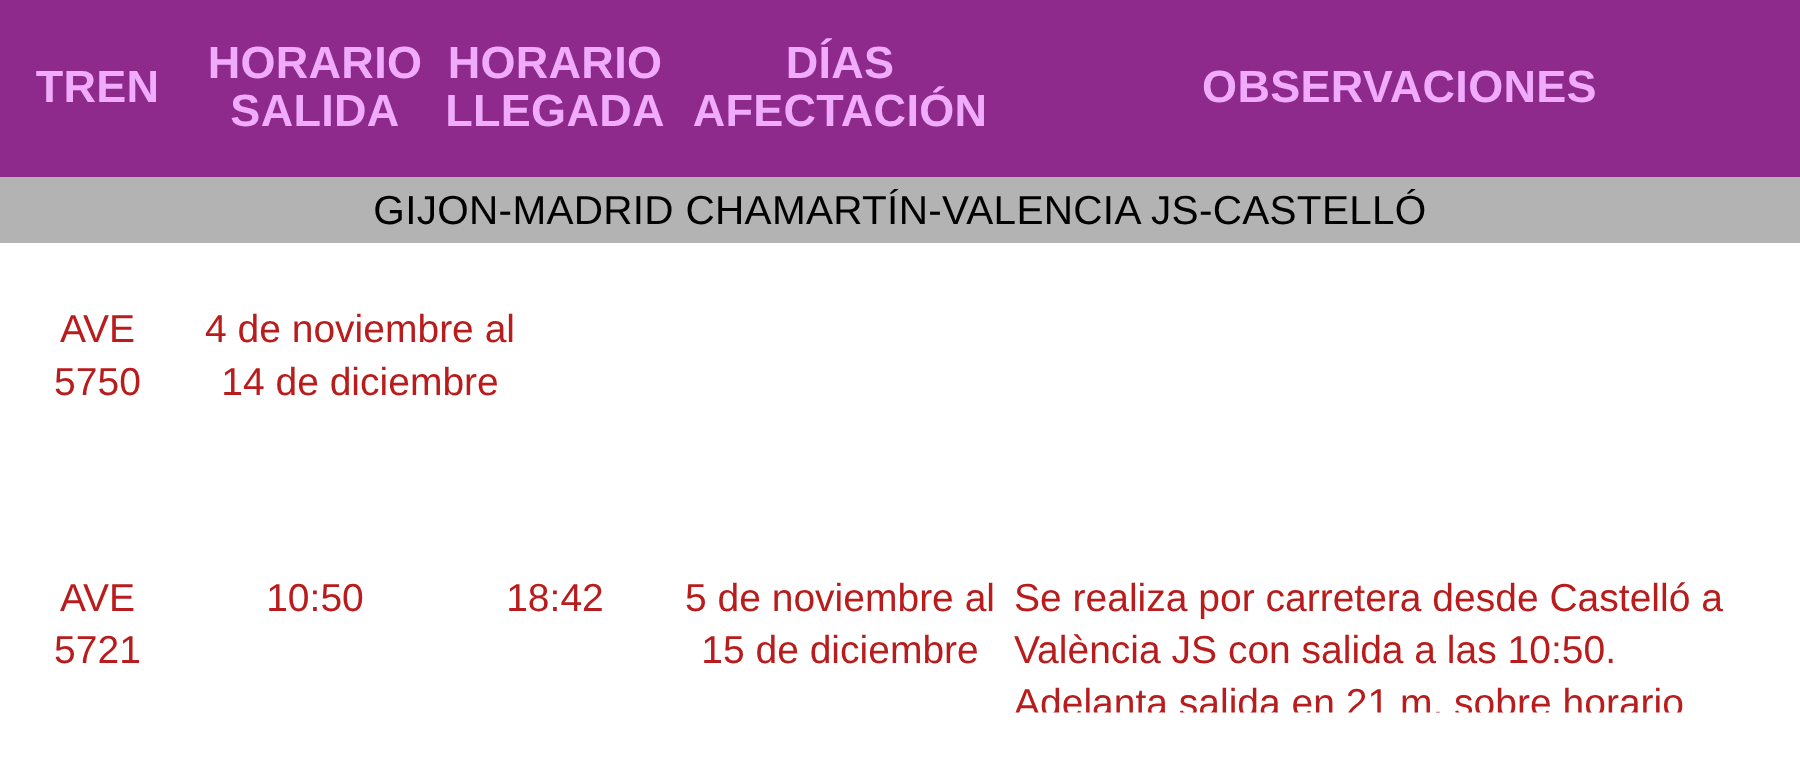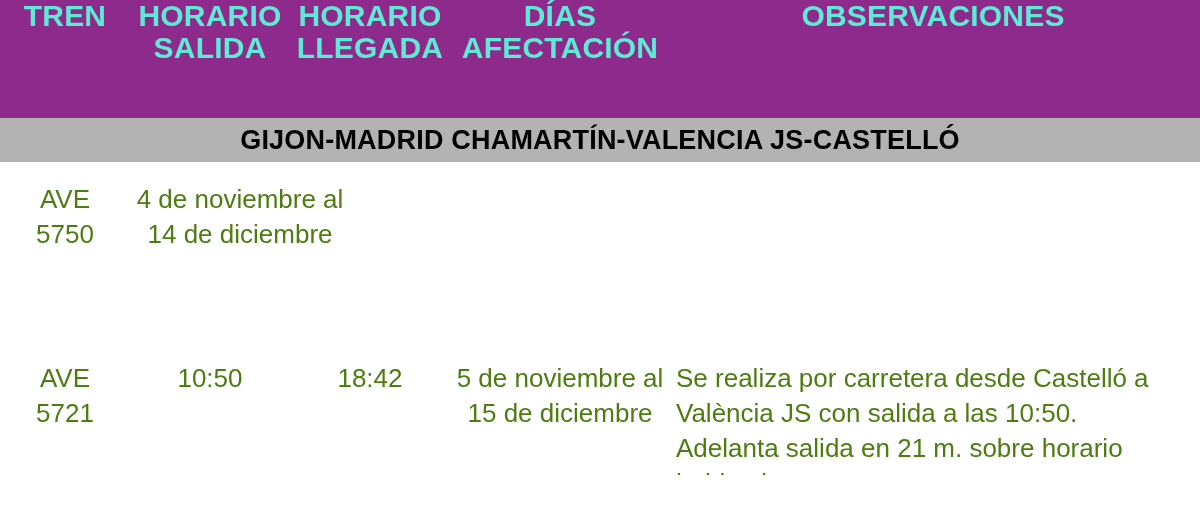--- a/index.html
+++ b/index.html
@@ -16,23 +16,23 @@
   .table {
     width: 1200px;
     height: 520px;
     display: flex;
     flex-direction: column;
     box-sizing: border-box;
   }
   .header-row {
     display: flex;
     background: #8e2a8b;
-    color: #5eead4;
+    color: #f0abfc;
     height: 118px;
-    align-items: flex-start;
+    align-items: center;
   }
   .header-cell {
     text-align: center;
     font-weight: bold;
     font-size: 30px;
     line-height: 1.08;
     letter-spacing: 0.2px;
     padding: 0 4px;
     box-sizing: border-box;
     text-transform: uppercase;
@@ -44,42 +44,43 @@
   .c-obs     { width: 530px; text-align: left; padding-left: 0; }
   .c-obs.header-cell { text-align: center; }
 
   .section-row {
     background: #b3b3b3;
     color: #000000;
     height: 44px;
     display: flex;
     align-items: center;
     justify-content: center;
-    font-weight: bold;
+    font-weight: normal;
     font-size: 27px;
     letter-spacing: 0.2px;
     white-space: nowrap;
   }
 
   .data-row {
     display: flex;
     background: #ffffff;
     align-items: flex-start;
     box-sizing: border-box;
   }
   .row-1 { height: 163px; padding-top: 20px; }
   .row-2 { height: 150px; padding-top: 36px; }
 
   .cell {
     font-size: 26px;
     line-height: 1.35;
-    color: #4d7c0f;
+    color: #b91c1c;
     text-align: center;
     box-sizing: border-box;
     padding: 0 6px;
+    margin-top: 20px;
   }
   .cell.obs {
     text-align: left;
     padding-left: 6px;
     padding-right: 18px;
   }
   .train-name { white-space: pre-line; }
   .dias { white-space: pre-line; }
   .spacer { flex: 1 1 auto; background: #ffffff; }
 </style>

